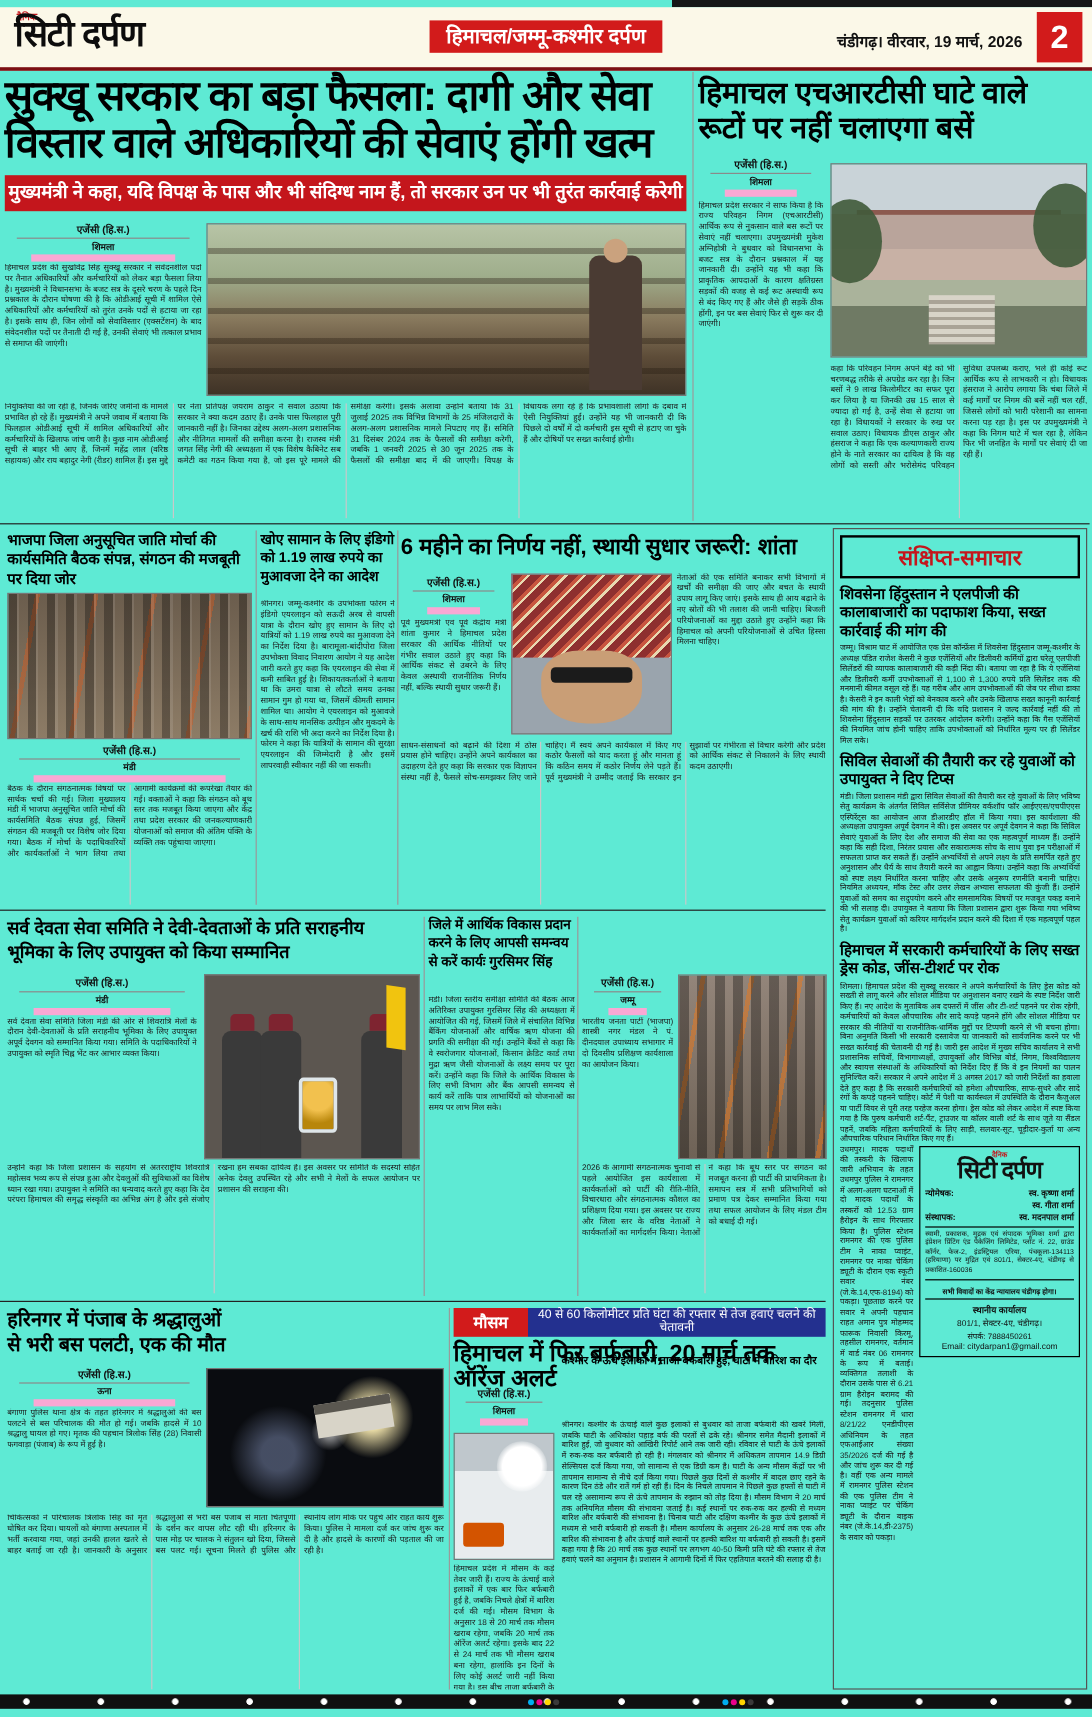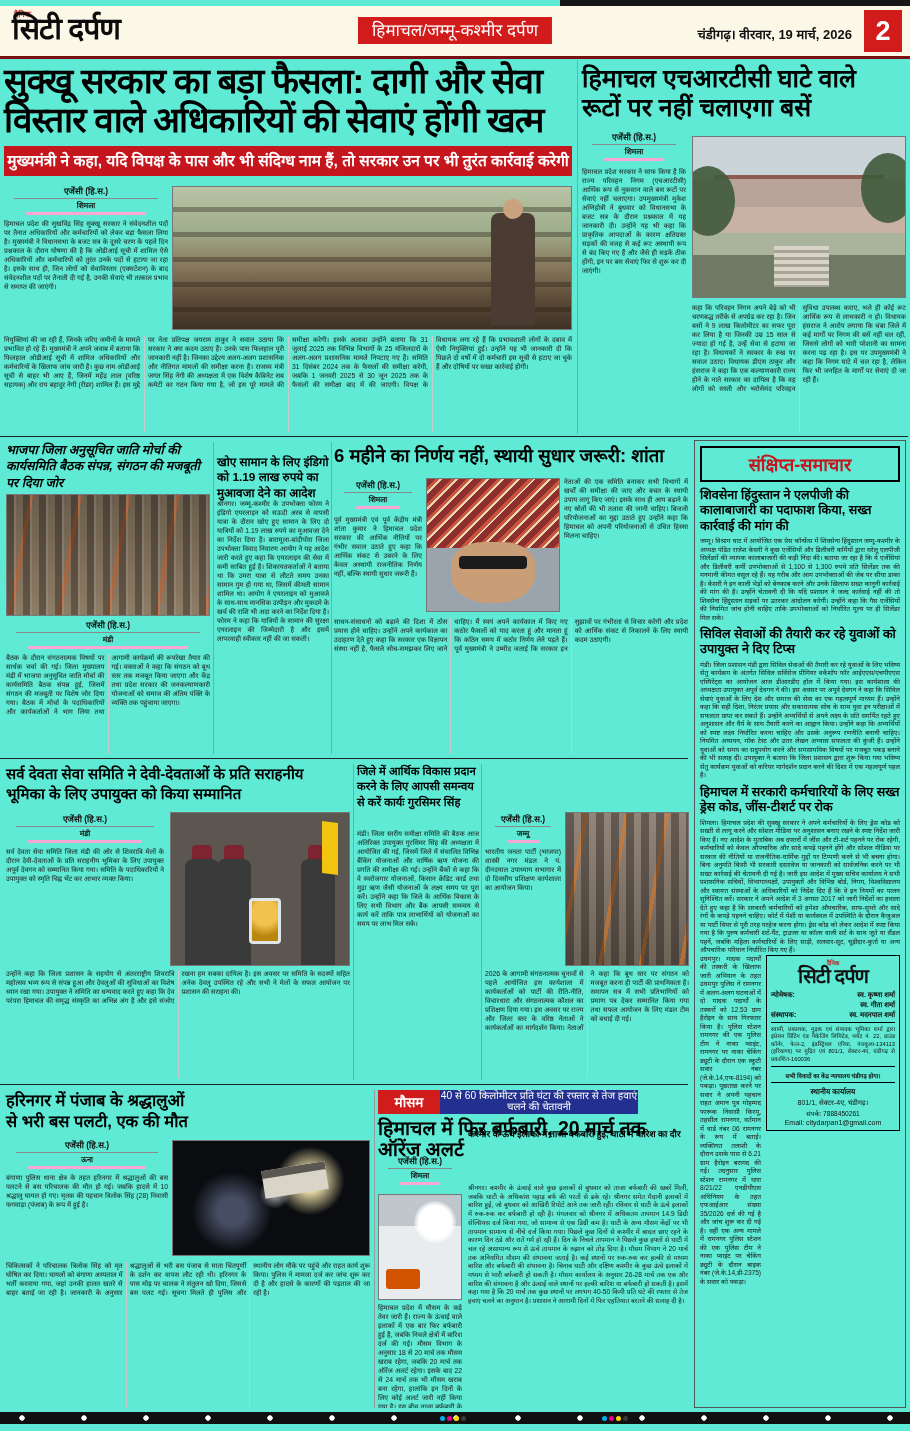--- a/index.html
+++ b/index.html
@@ -5,35 +5,35 @@
   html,body{margin:0;padding:0;background:#e9e9e9;}
   .page{position:relative;width:910px;height:1431px;background:#5eead4;margin:0 auto;
         font-family:"Liberation Sans",sans-serif;color:#111;overflow:hidden;}
   .abs{position:absolute;}
   .printbar{position:absolute;left:560px;top:0;width:350px;height:6px;background:#161616;}
   
   .hdr{position:absolute;left:0;top:6px;width:910px;height:50px;background:#fbf8e8;border-bottom:3px solid #7c0f12;}
   .logo{position:absolute;left:12px;top:8px;font-size:30px;font-weight:800;letter-spacing:-1px;color:#0c0c0c;line-height:1;}
   .logo-daily{position:absolute;left:14px;top:2px;font-size:8px;font-weight:700;color:#c4161c;}
   .edition{position:absolute;left:50%;top:11px;transform:translateX(-50%);background:#d21b1b;color:#fff;
-           font-weight:400;font-size:17px;padding:5px 14px;line-height:1;}
+           font-weight:700;font-size:17px;padding:5px 14px;line-height:1;}
   .dateline{position:absolute;right:58px;top:19px;font-weight:700;font-size:13px;}
   .pagebox{position:absolute;right:8px;top:4px;width:38px;height:42px;background:#d21b1b;color:#fff;
            display:flex;align-items:center;justify-content:center;font-size:27px;font-weight:800;}
   
   .hl{font-weight:800;color:#000;}
   .pre{white-space:pre-line;}
   .ctr{text-align:left;}
   .body{font-size:6.8px;line-height:1.32;text-align:justify;overflow:hidden;color:#1a1a1a;}
   .c2{column-count:2;column-gap:7px;column-rule:1px solid #c9c9c9;}
   .c3{column-count:3;column-gap:7px;column-rule:1px solid #c9c9c9;}
   .c4{column-count:4;column-gap:8px;column-rule:1px solid #c9c9c9;}
   .byline{text-align:center;font-weight:700;font-size:8.5px;line-height:1.2;}
   .byline .ag{display:block;border-bottom:1px solid #8a8a8a;padding-bottom:2px;margin:0 10px;}
-  .byline .pl{display:block;font-size:7.5px;border-bottom:3px solid #f9a8d4;margin:0 22px;padding:2px 0;}
+  .byline .pl{display:block;font-size:7.5px;border-bottom:6px solid #f9a8d4;margin:0 22px;padding:2px 0;}
   .vline{position:absolute;width:1px;background:#9a9a9a;}
   .hline{position:absolute;height:1px;background:#222;}
   .strip{background:#c4161c;color:#fff;font-weight:700;font-size:15.5px;text-align:center;padding:6px 0;line-height:1.15;}
   
   .ph{position:absolute;border:1px solid #777;box-sizing:border-box;overflow:hidden;}
   .ph-lead{background:linear-gradient(180deg,#b7c4a6 0%,#9fae8c 30%,#897a5e 55%,#5d4c38 78%,#3e3226 100%);}
   .ph-lead .desks{position:absolute;inset:0;background:repeating-linear-gradient(180deg,transparent 0 20px,rgba(35,25,15,.35) 20px 25px);}
   .ph-lead .fig{position:absolute;right:36px;top:26px;width:44px;height:112px;background:#4a3b33;border-radius:8px 8px 0 0;}
   .ph-lead .head{position:absolute;right:48px;top:12px;width:20px;height:20px;border-radius:50%;background:#caa27e;}
   .ph-bldg{background:linear-gradient(180deg,#c9d3d8 0 26%,#b9a49b 26% 44%,#c8b1a5 44% 60%,#aab39b 60% 74%,#6f7a64 74% 100%);}
@@ -63,21 +63,21 @@
      radial-gradient(circle at 70% 35%,rgba(255,240,180,.9) 0 7%,transparent 22%),
      radial-gradient(circle at 30% 62%,rgba(180,200,255,.35) 0 9%,transparent 26%),
      radial-gradient(circle at 52% 46%,rgba(255,255,255,.5) 0 4%,transparent 13%);}
   .ph-night .bus{position:absolute;left:46%;top:22%;width:64px;height:28px;background:#d8d4c8;transform:rotate(-9deg);
      box-shadow:inset 0 8px 0 #5a5750;}
   .ph-snow{background:linear-gradient(180deg,#bfc7cc 0 30%,#e8ecee 30% 100%);}
   .ph-snow .machine{position:absolute;left:8%;bottom:10%;width:34px;height:20px;background:#d35400;border-radius:3px;}
   .ph-snow .plume{position:absolute;right:6%;top:6%;width:42px;height:42px;border-radius:50%;
      background:radial-gradient(circle,#ffffff 0 55%,transparent 75%);}
   
-  .wbar{position:absolute;left:378px;top:1090px;width:260px;height:24px;display:flex;}
+  .wbar{position:absolute;left:378px;top:1090px;width:310px;height:24px;display:flex;}
   .wkick{background:#d21b1b;color:#fff;font-weight:800;font-size:13.5px;display:flex;align-items:center;justify-content:center;width:62px;}
   .wstrip{background:#23308f;color:#fff;font-weight:400;font-size:10.2px;display:flex;align-items:center;justify-content:center;flex:1;line-height:1.05;text-align:center;}
   
   .briefs{position:absolute;left:694px;top:440px;width:212px;height:968px;border:1px solid #555;box-sizing:border-box;
           padding:5px 5px 4px;overflow:hidden;}
   .briefs-title{border:2px solid #000;color:#c4161c;font-weight:800;font-size:18px;text-align:center;padding:4px 0;margin-bottom:6px;}
   .bhl{font-weight:800;font-size:12.6px;line-height:1.22;margin:5px 0 3px;color:#000;}
   .bbody{font-size:6.55px;line-height:1.3;text-align:justify;color:#1a1a1a;}
   .drugrow{display:flex;gap:5px;align-items:flex-start;}
   .drugrow .bbody{flex:1;}
@@ -139,32 +139,32 @@
   <div class="ph ph-bldg" style="left:692px;top:136px;width:214px;height:162px;">
     <div class="roof"></div>
     <div class="tree" style="left:-12px;top:18%;"></div>
     <div class="tree" style="right:-10px;top:10%;"></div>
     <div class="stairs"></div>
   </div>
   <div class="abs body c2" style="left:692px;top:304px;width:214px;height:128px;">कहा कि परिवहन निगम अपने बेड़े को भी चरणबद्ध तरीके से अपग्रेड कर रहा है। जिन बसों ने 9 लाख किलोमीटर का सफर पूरा कर लिया है या जिनकी उम्र 15 साल से ज्यादा हो गई है, उन्हें सेवा से हटाया जा रहा है। विधायकों ने सरकार के रुख पर सवाल उठाए। विधायक डीएस ठाकुर और हंसराज ने कहा कि एक कल्याणकारी राज्य होने के नाते सरकार का दायित्व है कि वह लोगों को सस्ती और भरोसेमंद परिवहन सुविधा उपलब्ध कराए, भले ही कोई रूट आर्थिक रूप से लाभकारी न हो। विधायक हंसराज ने आरोप लगाया कि चंबा जिले में कई मार्गों पर निगम की बसें नहीं चल रहीं, जिससे लोगों को भारी परेशानी का सामना करना पड़ रहा है। इस पर उपमुख्यमंत्री ने कहा कि निगम घाटे में चल रहा है, लेकिन फिर भी जनहित के मार्गों पर सेवाएं दी जा रही हैं।</div>
 
   <div class="hline" style="left:0;top:436px;width:908px;"></div>
 
-  <div class="abs hl ctr" style="left:6px;top:442px;width:204px;font-size:12.5px;line-height:1.3;font-style:italic;">भाजपा जिला अनुसूचित जाति मोर्चा की कार्यसमिति बैठक संपन्न, संगठन की मजबूती पर दिया जोर</div>
+  <div class="abs hl ctr" style="left:6px;top:442px;width:204px;font-size:12.5px;line-height:1.3;">भाजपा जिला अनुसूचित जाति मोर्चा की कार्यसमिति बैठक संपन्न, संगठन की मजबूती पर दिया जोर</div>
   <div class="ph ph-group" style="left:6px;top:494px;width:204px;height:122px;">
     <div class="crowd"></div>
   </div>
   <div class="abs byline" style="left:6px;top:620px;width:204px;">
     <span class="ag">एजेंसी (हि.स.)</span>
     <span class="pl">मंडी</span>
   </div>
   <div class="abs body c2" style="left:6px;top:654px;width:204px;height:100px;">बैठक के दौरान संगठनात्मक विषयों पर सार्थक चर्चा की गई। जिला मुख्यालय मंडी में भाजपा अनुसूचित जाति मोर्चा की कार्यसमिति बैठक संपन्न हुई, जिसमें संगठन की मजबूती पर विशेष जोर दिया गया। बैठक में मोर्चा के पदाधिकारियों और कार्यकर्ताओं ने भाग लिया तथा आगामी कार्यक्रमों की रूपरेखा तैयार की गई। वक्ताओं ने कहा कि संगठन को बूथ स्तर तक मजबूत किया जाएगा और केंद्र तथा प्रदेश सरकार की जनकल्याणकारी योजनाओं को समाज की अंतिम पंक्ति के व्यक्ति तक पहुंचाया जाएगा।</div>
 
   <div class="vline" style="left:213px;top:442px;height:312px;"></div>
-  <div class="abs hl pre ctr" style="left:217px;top:442px;width:112px;font-size:11.8px;line-height:1.3;margin-top:13px;">खोए सामान के लिए इंडिगो
+  <div class="abs hl pre ctr" style="left:217px;top:442px;width:112px;font-size:11.8px;line-height:1.3;">खोए सामान के लिए इंडिगो
 को 1.19 लाख रुपये का
 मुआवजा देने का आदेश</div>
   <div class="abs body" style="left:217px;top:500px;width:112px;height:254px;">श्रीनगर।  जम्मू-कश्मीर के उपभोक्ता फोरम ने इंडिगो एयरलाइन को सऊदी अरब से वापसी यात्रा के दौरान खोए हुए सामान के लिए दो यात्रियों को 1.19 लाख रुपये का मुआवजा देने का निर्देश दिया है। बारामूला-बांदीपोरा जिला उपभोक्ता विवाद निवारण आयोग ने यह आदेश जारी करते हुए कहा कि एयरलाइन की सेवा में कमी साबित हुई है। शिकायतकर्ताओं ने बताया था कि उमरा यात्रा से लौटते समय उनका सामान गुम हो गया था, जिसमें कीमती सामान शामिल था। आयोग ने एयरलाइन को मुआवजे के साथ-साथ मानसिक उत्पीड़न और मुकदमे के खर्च की राशि भी अदा करने का निर्देश दिया है। फोरम ने कहा कि यात्रियों के सामान की सुरक्षा एयरलाइन की जिम्मेदारी है और इसमें लापरवाही स्वीकार नहीं की जा सकती।</div>
 
   <div class="vline" style="left:331px;top:442px;height:312px;"></div>
   <div class="abs hl ctr" style="left:334px;top:446px;width:354px;font-size:18.5px;line-height:1.1;">6 महीने का निर्णय नहीं, स्थायी सुधार जरूरी: शांता</div>
   <div class="abs byline" style="left:334px;top:480px;width:88px;">
     <span class="ag">एजेंसी (हि.स.)</span>
     <span class="pl">शिमला</span>
   </div>

